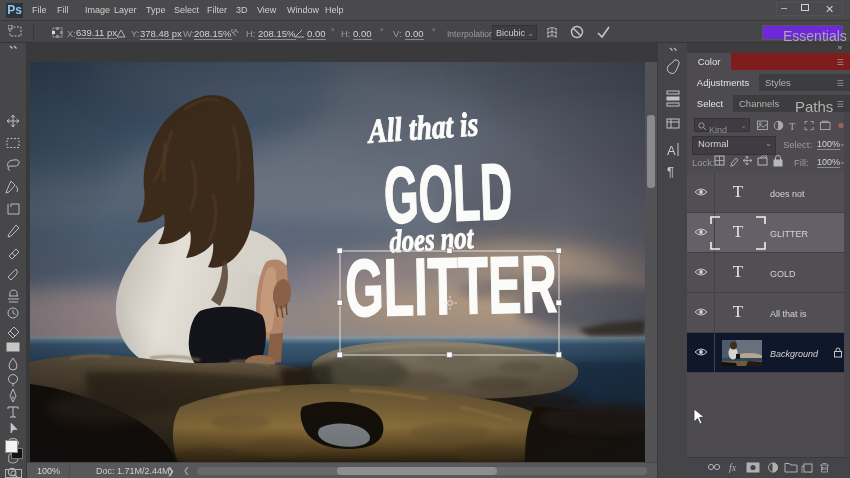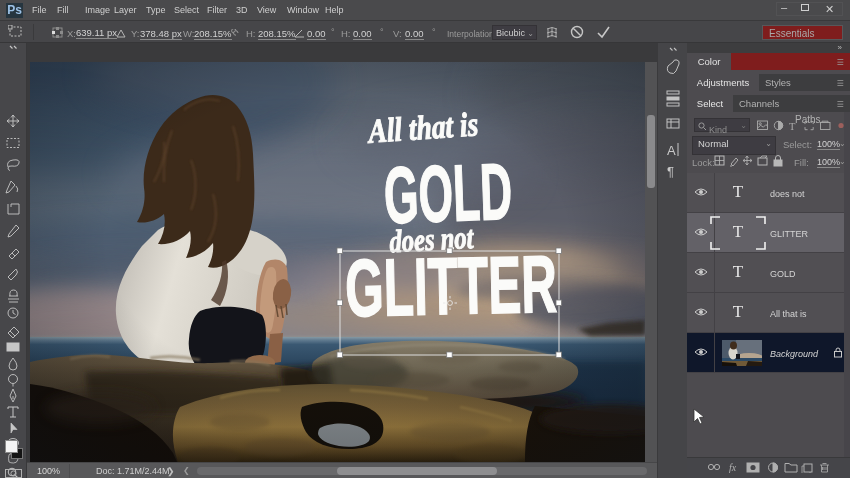--- a/index.html
+++ b/index.html
@@ -77,21 +77,21 @@
   <svg class="a" style="left:545px;top:5px" width="14" height="13" viewBox="0 0 14 13">
         <path d="M2 3 Q7 0 12 3 M2 7 Q7 4 12 7 M2 11 Q7 8 12 11 M3 2.5 v9 M7 1.5 v9 M11 2.5 v9" fill="none" stroke="#b8b8b8" stroke-width="0.9"></path>
       </svg>
   <svg class="a" style="left:570px;top:4px" width="14" height="14" viewBox="0 0 14 14">
         <circle cx="7" cy="7" r="5.5" fill="none" stroke="#c4c4c4" stroke-width="1.4"></circle>
         <path d="M3.2 3.2 L10.8 10.8" stroke="#c4c4c4" stroke-width="1.4"></path>
       </svg>
   <svg class="a" style="left:596px;top:4px" width="15" height="14" viewBox="0 0 15 14">
         <path d="M2 8 L6 12 L13 2" fill="none" stroke="#c8c8c8" stroke-width="1.6"></path>
       </svg>
-  <span class="a" style="left:762px;top:4px;width:81px;height:15px;background:#7f1d1d;border:1px solid #58585a;color:#a9a9a9;font-size:10px;padding:2px 0 0 6px">Essentials</span>
+  <span class="a" style="left:762px;top:4px;width:81px;height:15px;background:#6d28d9;border:1px solid #58585a;color:#a9a9a9;font-size:14px;padding:2px 0 0 20px">Essentials</span>
 </div>
 
 <div class="a" style="left:0;top:43px;width:27px;height:435px;background:#47474a;border-right:1px solid #38383a">
 <svg width="27" height="435" viewBox="0 0 27 435">
 <g stroke="#c6c6c6" fill="none" stroke-width="1">
 <path d="M10 3 l2.5 2.5 M14 3 l2.5 2.5" stroke-width="1.2"></path>
 <g transform="translate(0 78)">
             <path d="M13 -6 v12 M7 0 h12 M13 -6 l-2 2.5 M13 -6 l2 2.5 M13 6 l-2 -2.5 M13 6 l2 -2.5 M7 0 l2.5 -2 M7 0 l2.5 2 M19 0 l-2.5 -2 M19 0 l-2.5 2" stroke-width="0.9"></path>
           </g>
 <g transform="translate(0 100)">
@@ -377,21 +377,21 @@
   <div class="a" style="left:0;top:31px;width:163px;height:17px;background:#3d3d3f">
     <span class="a" style="left:0;top:0;width:72px;height:17px;background:#4d4b4f;color:#e4e4e4;font-size:9.5px;text-align:center;padding-top:3px">Adjustments</span>
     <span class="a" style="left:78px;top:3px;color:#b2b2b2;font-size:9.5px">Styles</span>
     <span class="a" style="right:6px;top:5px;color:#9a9a9a;font-size:8px">☰</span>
   </div>
   <div class="a" style="left:0;top:48px;width:163px;height:4px;background:#4d4b4f"></div>
 
   <div class="a" style="left:0;top:52px;width:163px;height:17px;background:#3d3d3f">
     <span class="a" style="left:0;top:0;width:46px;height:17px;background:#4d4b4f;color:#e8e8e8;font-size:9.5px;text-align:center;padding-top:3px">Select</span>
     <span class="a" style="left:52px;top:3px;color:#b2b2b2;font-size:9.5px">Channels</span>
-    <span class="a" style="left:108px;top:19px;color:#b2b2b2;font-size:10px">Paths</span>
+    <span class="a" style="left:108px;top:3px;color:#b2b2b2;font-size:15px">Paths</span>
     <span class="a" style="right:6px;top:5px;color:#9a9a9a;font-size:8px">☰</span>
   </div>
   <div class="a" style="left:157px;top:69px;width:6px;height:345px;background:#47454a"></div>
 
   <div class="a" style="left:7px;top:75px;width:56px;height:14px;background:#3e3c42;border:1px solid #343236">
     <svg style="position:absolute;left:3px;top:3px" width="9" height="9" viewBox="0 0 9 9">
           <circle cx="3.5" cy="3.5" r="2.6" fill="none" stroke="#9a9a9a"></circle>
           <path d="M5.5 5.5 L8 8" stroke="#9a9a9a"></path>
         </svg><span style="color:#8f8f8f;font-size:9px;padding-left:14px">Kind</span>
     <span class="a" style="right:2px;top:2px;color:#777;font-size:8px">⌄</span>

